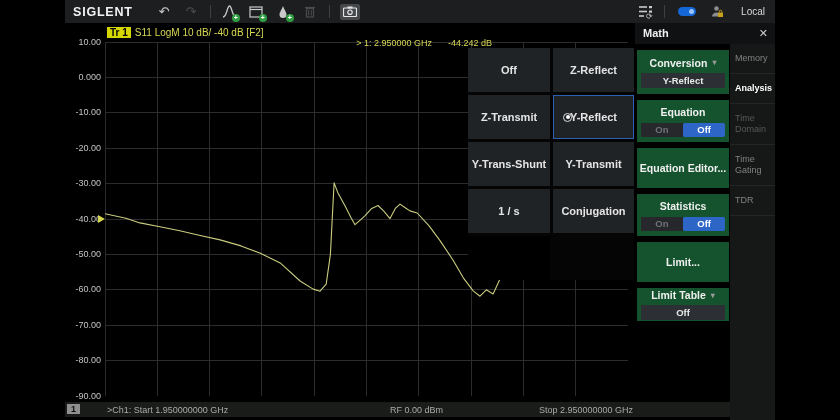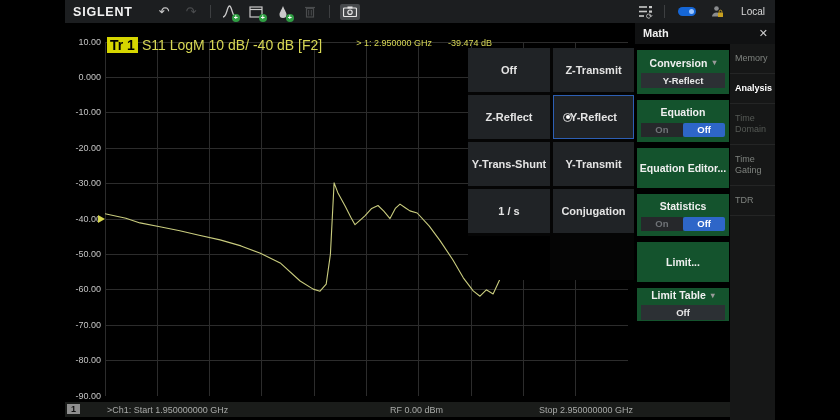--- a/index.html
+++ b/index.html
@@ -27,21 +27,21 @@
     background:#9cc6ff; border-radius:50%; }
   .mode-label { color:#d8d8d8; font-size:10px; margin-left:10px; margin-right:2px; }
 
   
   .plot-panel { position:absolute; left:0; top:22px; width:570px; height:380px;
     background:#000; z-index:1; }
   #plot-svg { position:absolute; left:40px; top:20px; }
   .y-label { position:absolute; width:36px; text-align:right; color:#c4c4c4;
     font-size:9px; }
   .trace-info { position:absolute; left:42px; top:5px; display:flex; align-items:flex-end;
-    font-size:14px; z-index:2;margin-top:10px; }
+    font-size:10px; z-index:2; }
   .trace-badge { background:#d6d600; color:#000; font-weight:bold; padding:0px 3px; margin-right:4px; }
   .trace-text { color:#d8d855; }
   .marker-row { position:absolute; right:143px; top:16px; display:flex; gap:16px;
     font-size:9px; color:#d8d855; z-index:2; }
   .ref-marker { position:absolute; width:0; height:0; border-top:4px solid transparent;
     border-bottom:4px solid transparent; border-left:7px solid #d6d64e; z-index:2; }
 
   
   .popup { position:absolute; left:403px; top:48px; width:166px; z-index:5;
     display:grid; grid-template-columns:82px 81px; grid-auto-rows:44px; gap:3px;
@@ -201,29 +201,29 @@
           <div class="y-label" style="left: 0px; top: 297.7px;">-70.00</div>
           <div class="y-label" style="left: 0px; top: 333.1px;">-80.00</div>
           <div class="y-label" style="left: 0px; top: 368.5px;">-90.00</div>
         </div>
       <div class="trace-info">
         <span class="trace-badge">Tr 1</span>
         <span class="trace-text">S11 LogM 10 dB/ -40 dB [F2]</span>
       </div>
       <div class="marker-row">
         <span>&gt; 1:  2.950000 GHz</span>
-        <span>-39.474 dB</span>
+        <span>-44.242 dB</span>
       </div>
       <div class="ref-marker" id="ref-marker" style="left: 33px; top: 193px;"></div>
     </div>
 
     <div class="popup">
       <div class="cell">Off</div>
+      <div class="cell">Z-Reflect</div>
       <div class="cell">Z-Transmit</div>
-      <div class="cell">Z-Reflect</div>
       <div class="cell selected">
         <span class="radio"></span>
         <span>Y-Reflect</span>
       </div>
       <div class="cell">Y-Trans-Shunt</div>
       <div class="cell">Y-Transmit</div>
       <div class="cell">1 / s</div>
       <div class="cell">Conjugation</div>
       <div class="cell empty"></div>
     </div>

